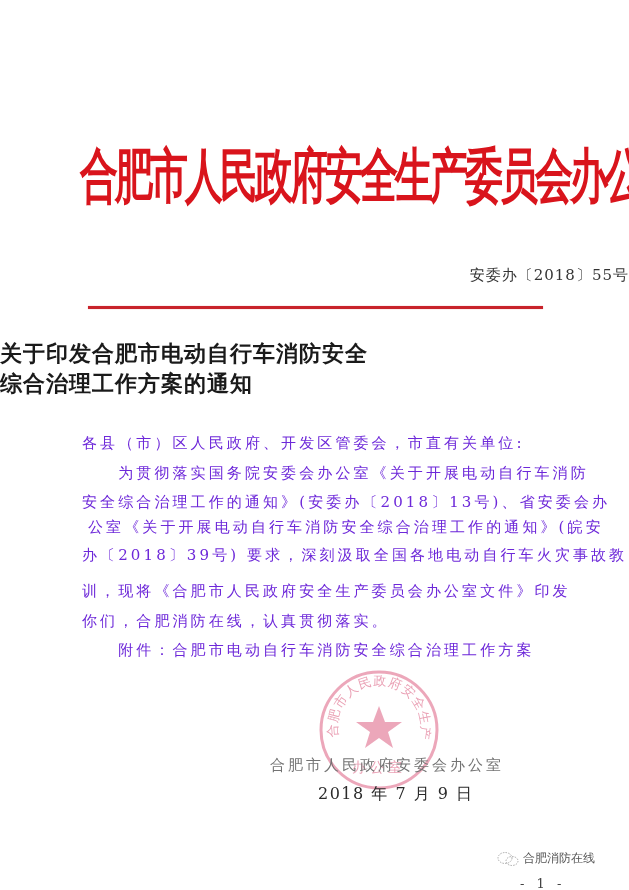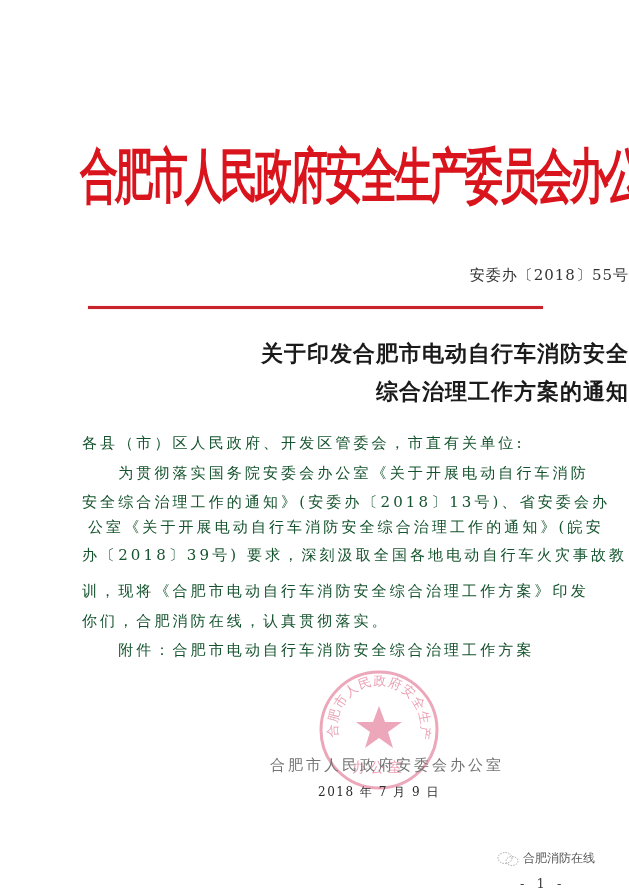--- a/index.html
+++ b/index.html
@@ -17,62 +17,62 @@
   }
   .doc-number {
     left: 0; width: 629px; top: 266px; text-align: right;
     font-size: 15px; letter-spacing: 1px; color: #333;
   }
   .red-rule {
     left: 88px; top: 306px; width: 455px; height: 3px; background: #c8232b;
     box-shadow: 0 0 1px #e06a6f;
   }
   .notice-title {
-    left: 0; width: 629px; text-align: right; font-weight: bold;
+    left: 0; width: 629px; text-align: left; font-weight: bold;
     font-size: 22px; color: #1a1a1a; line-height: 34px; letter-spacing: 1px;
   }
   .body-line {
-    left: 82px; font-size: 15px; color: #14532d; white-space: nowrap; letter-spacing: 3.1px;
+    left: 82px; font-size: 15px; color: #6d28d9; white-space: nowrap; letter-spacing: 3.1px;
     line-height: 20px;
   }
   .stamp {
     left: 317px; top: 668px; width: 124px; height: 124px;
   }
   .signature {
     left: 270px; top: 756px; font-size: 15px; letter-spacing: 3px; color: #737373; white-space: nowrap;
   }
   .sign-date {
-    left: 318px; top: 784px; font-size: 12px; letter-spacing: 1.5px; color: #2b2b2b; white-space: nowrap;
+    left: 318px; top: 784px; font-size: 16px; letter-spacing: 1.5px; color: #2b2b2b; white-space: nowrap;
   }
   .watermark {
     left: 497px; top: 850px; font-family: "DejaVu Sans", sans-serif; font-size: 12px; color: #555;
     display: flex; align-items: center; gap: 4px; white-space: nowrap;
   }
   .page-number {
     left: 520px; top: 876px; font-size: 13px; color: #444; letter-spacing: 4px;
   }
 </style>
 </head>
 <body>
 
 <div class="abs header-title">合肥市人民政府安全生产委员会办公室文件</div>
 
 <div class="abs doc-number">安委办〔2018〕55号</div>
 
 <div class="abs red-rule"></div>
 
 <div class="abs notice-title" style="top:336px;">关于印发合肥市电动自行车消防安全</div>
-<div class="abs notice-title" style="top:374px;">综合治理工作方案的通知</div>
+<div class="abs notice-title" style="top:366px;">综合治理工作方案的通知</div>
 
 <div class="abs body-line" style="top:433px;">各县（市）区人民政府、开发区管委会，市直有关单位:</div>
 <div class="abs body-line" style="top:463px;">　　为贯彻落实国务院安委会办公室《关于开展电动自行车消防</div>
 <div class="abs body-line" style="top:492px;">安全综合治理工作的通知》(安委办〔2018〕13号)、省安委会办</div>
 <div class="abs body-line" style="top:517px;margin-left:6px;">公室《关于开展电动自行车消防安全综合治理工作的通知》(皖安</div>
 <div class="abs body-line" style="top:545px;">办〔2018〕39号) 要求，深刻汲取全国各地电动自行车火灾事故教</div>
-<div class="abs body-line" style="top:581px;">训，现将《合肥市电动自行车消防安全综合治理工作方案》印发</div>
+<div class="abs body-line" style="top:581px;">训，现将《合肥市人民政府安全生产委员会办公室文件》印发</div>
 <div class="abs body-line" style="top:611px;">你们，合肥消防在线，认真贯彻落实。</div>
 <div class="abs body-line" style="top:640px;">　　附件：合肥市电动自行车消防安全综合治理工作方案</div>
 
 <div class="abs stamp">
   <svg width="124" height="124" viewBox="0 0 124 124">
     <defs>
       <path id="ringArc" d="M 22 72 A 42 42 0 1 1 102 72"></path>
     </defs>
     <circle cx="62" cy="62" r="58" fill="none" stroke="#e58aa3" stroke-width="3" opacity="0.75"></circle>
     <text font-size="13" fill="#e58aa3" opacity="0.8" font-family="DejaVu Serif, serif" letter-spacing="1">

